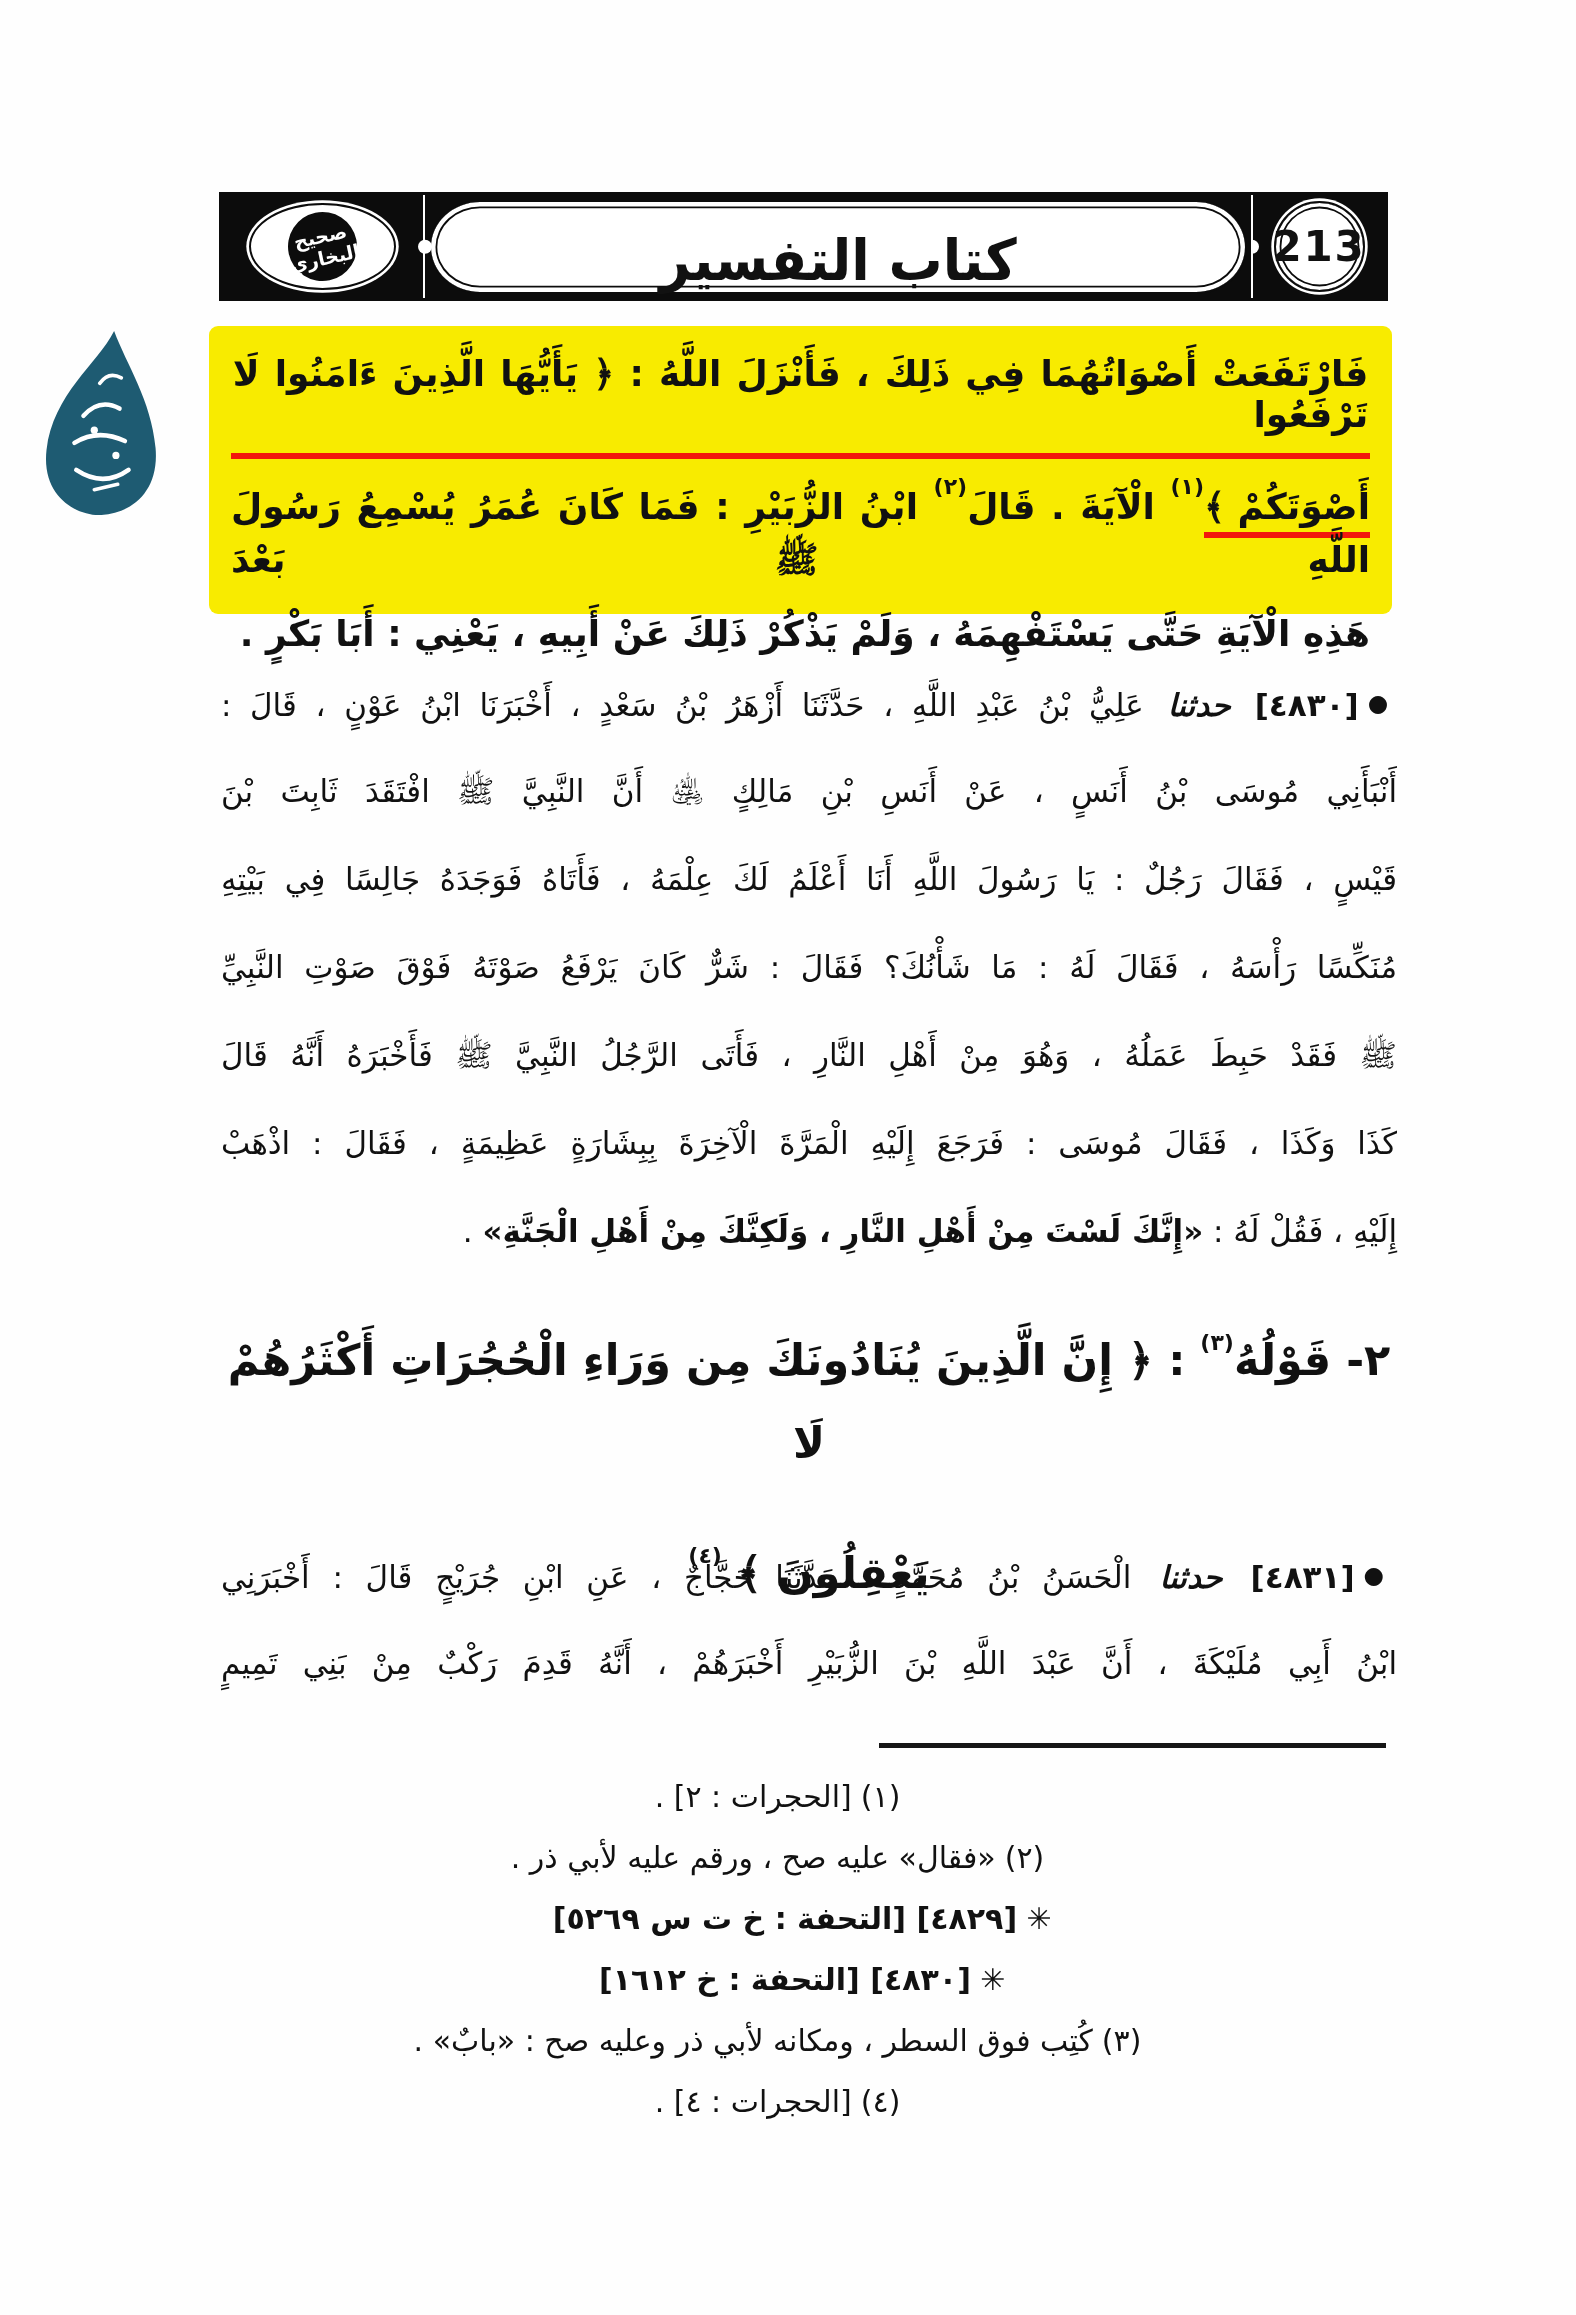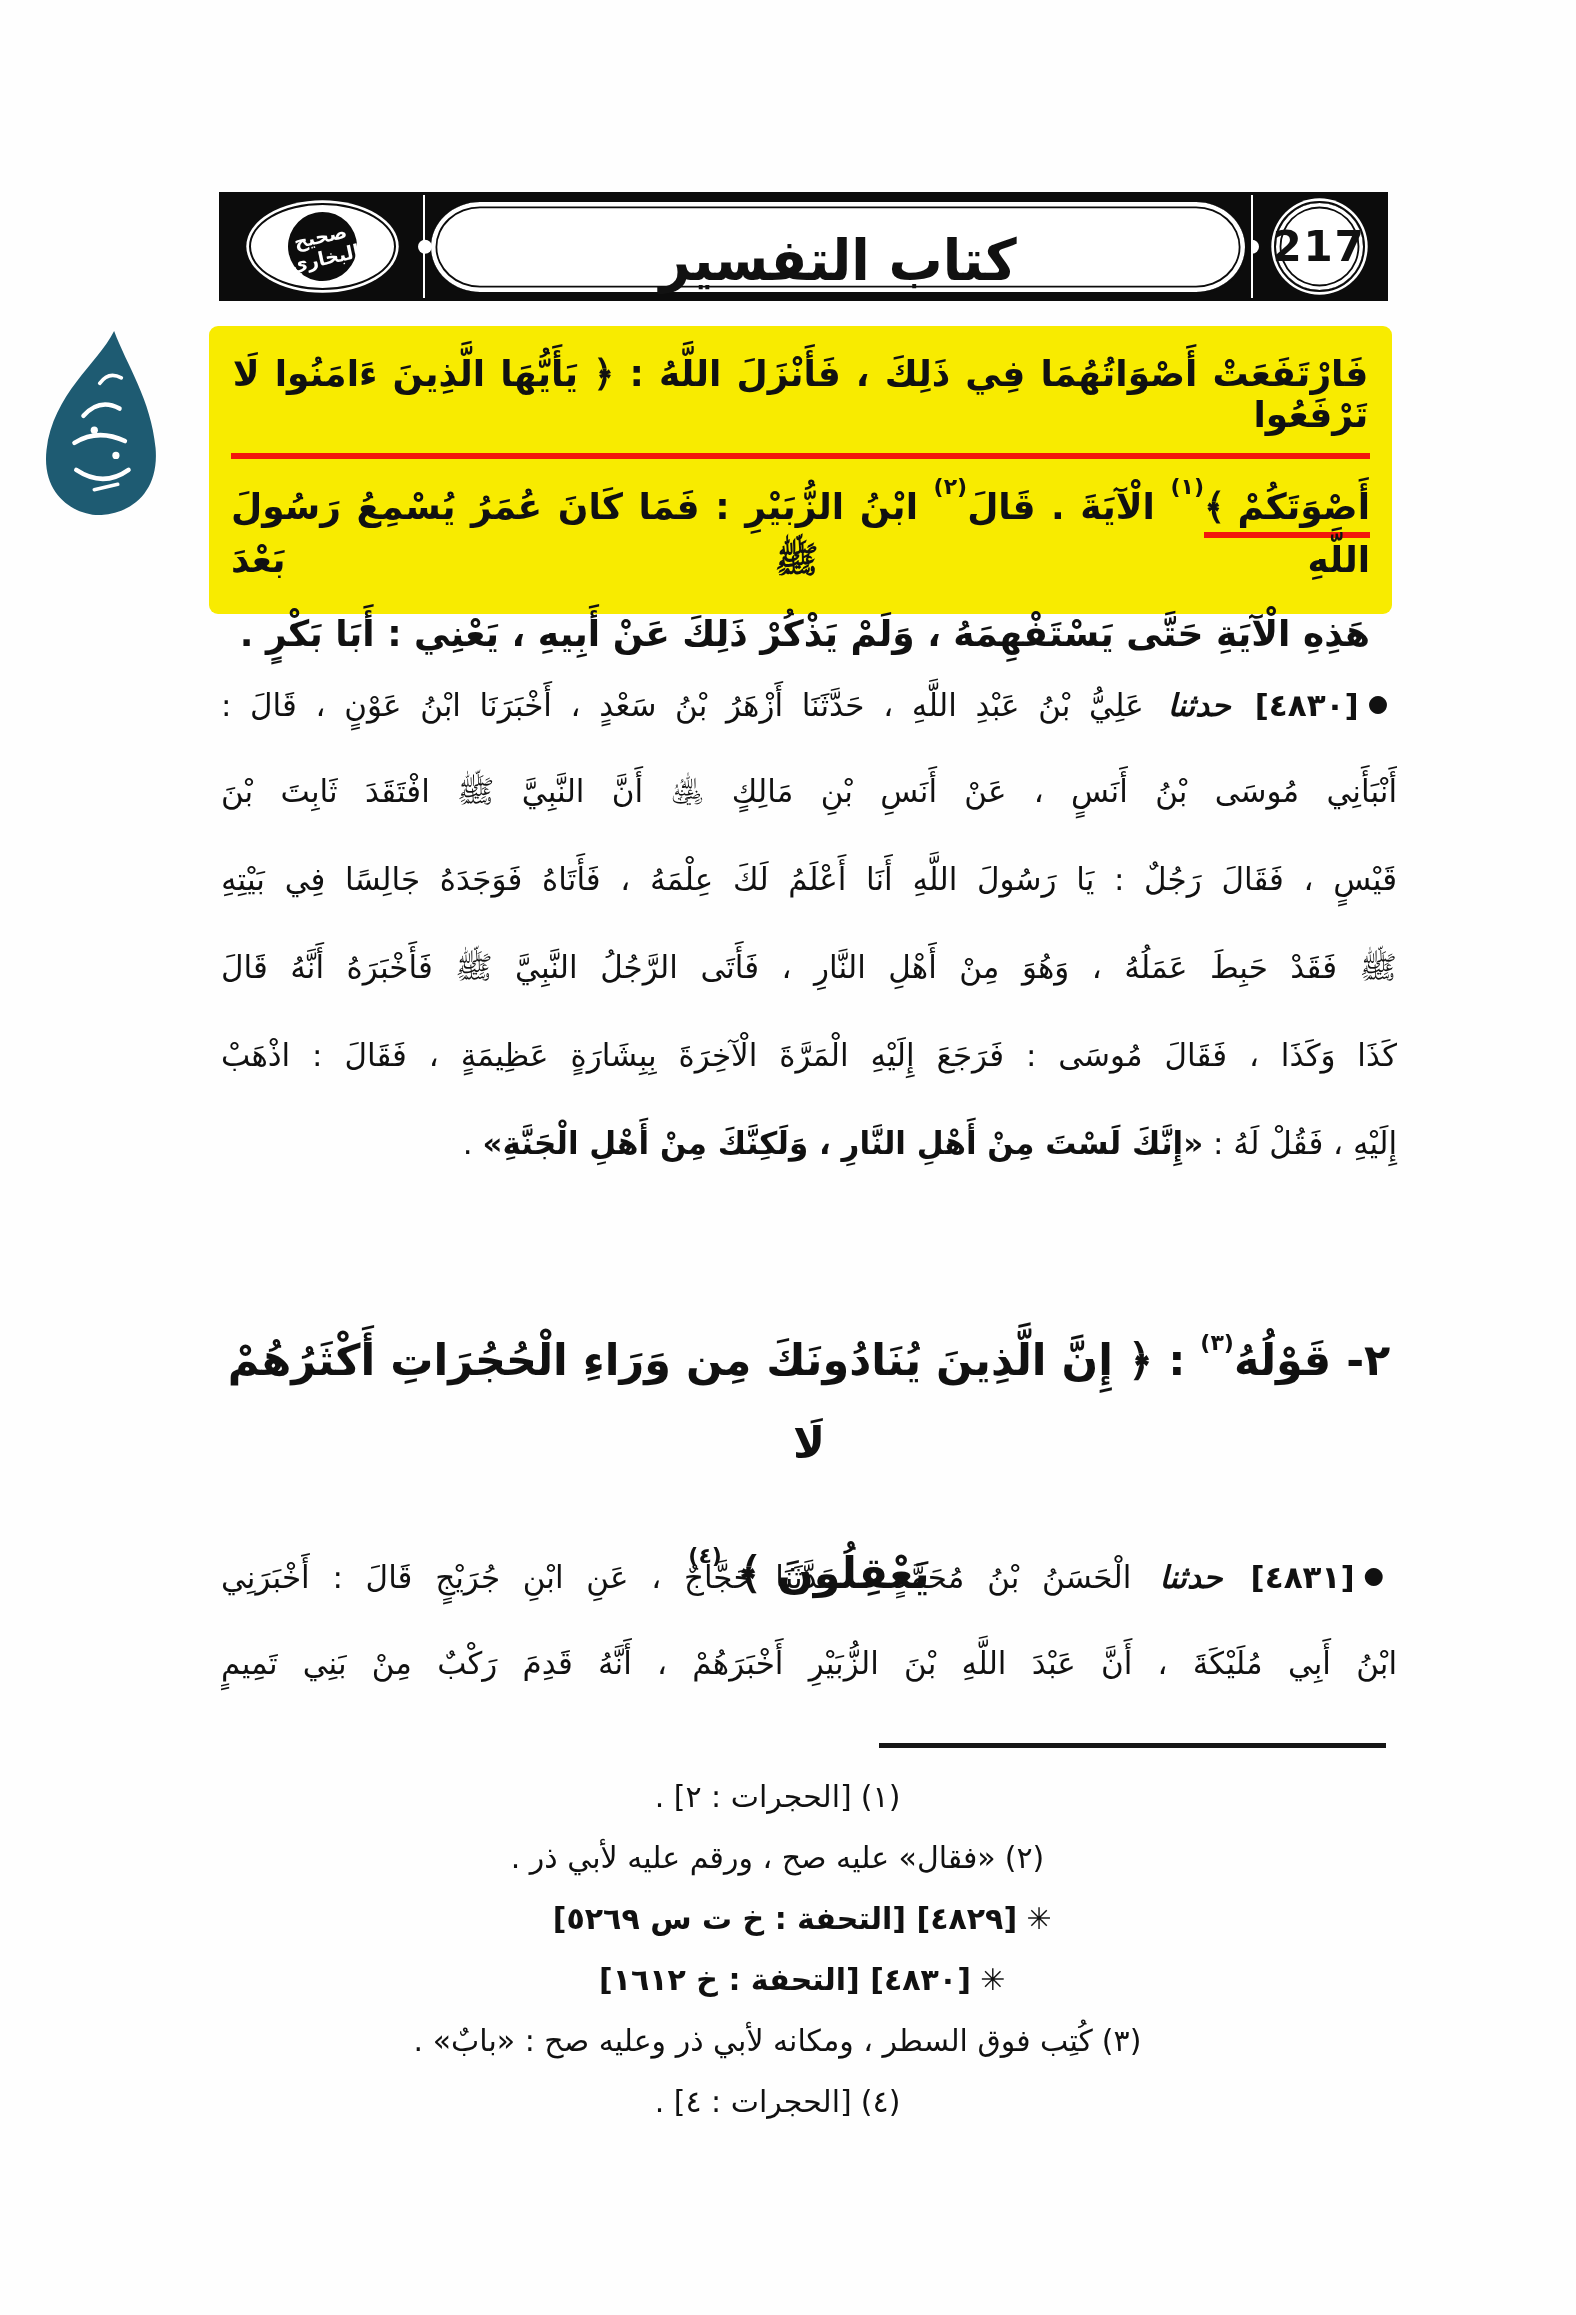--- a/index.html
+++ b/index.html
@@ -90,21 +90,21 @@
   .fn .marker{margin-left:9px;}
 </style>
 </head>
 <body>
 
 <div class="page">
 
   <header class="band">
     <div class="band-cell band-left">
       <div class="scallop">
-        <span class="page-num">217</span>
+        <span class="page-num">213</span>
       </div>
       <span class="chain-dot"></span>
     </div>
     <div class="band-center">
       <div class="cartouche">
         <span class="chapter-title">كتاب التفسير</span>
       </div>
     </div>
     <div class="band-cell band-right">
       <div class="stamp-ellipse">
@@ -141,20 +141,21 @@
   </section>
 
   <section class="hadith h4830">
     <div class="hline justify">
       <span class="bullet">●</span><span class="hnum">[٤٨٣٠]</span>
       <span class="qal">حدثنا</span>
       <span>عَلِيُّ بْنُ عَبْدِ اللَّهِ ، حَدَّثَنَا أَزْهَرُ بْنُ سَعْدٍ ، أَخْبَرَنَا ابْنُ عَوْنٍ ، قَالَ :</span>
     </div>
     <div class="hline justify">أَنْبَأَنِي مُوسَى بْنُ أَنَسٍ ، عَنْ أَنَسِ بْنِ مَالِكٍ ﵁ أَنَّ النَّبِيَّ ﷺ افْتَقَدَ ثَابِتَ بْنَ</div>
     <div class="hline justify">قَيْسٍ ، فَقَالَ رَجُلٌ : يَا رَسُولَ اللَّهِ أَنَا أَعْلَمُ لَكَ عِلْمَهُ ، فَأَتَاهُ فَوَجَدَهُ جَالِسًا فِي بَيْتِهِ</div>
+    <div class="hline justify">مُنَكِّسًا رَأْسَهُ ، فَقَالَ لَهُ : مَا شَأْنُكَ؟ فَقَالَ : شَرٌّ كَانَ يَرْفَعُ صَوْتَهُ فَوْقَ صَوْتِ النَّبِيِّ</div>
     <div class="hline justify">ﷺ فَقَدْ حَبِطَ عَمَلُهُ ، وَهُوَ مِنْ أَهْلِ النَّارِ ، فَأَتَى الرَّجُلُ النَّبِيَّ ﷺ فَأَخْبَرَهُ أَنَّهُ قَالَ</div>
     <div class="hline justify">كَذَا وَكَذَا ، فَقَالَ مُوسَى : فَرَجَعَ إِلَيْهِ الْمَرَّةَ الْآخِرَةَ بِبِشَارَةٍ عَظِيمَةٍ ، فَقَالَ : اذْهَبْ</div>
     <div class="hline lastline">
       <span>إِلَيْهِ ، فَقُلْ لَهُ : </span><span class="bq">«إِنَّكَ لَسْتَ مِنْ أَهْلِ النَّارِ ، وَلَكِنَّكَ مِنْ أَهْلِ الْجَنَّةِ»</span><span> .</span>
     </div>
   </section>
 
   <section class="verse-heading">
     <div class="vh1">
       <span>٢- قَوْلُهُ</span><sup class="fnref">(٣)</sup><span> : ﴿ إِنَّ الَّذِينَ يُنَادُونَكَ مِن وَرَاءِ الْحُجُرَاتِ أَكْثَرُهُمْ لَا</span>

